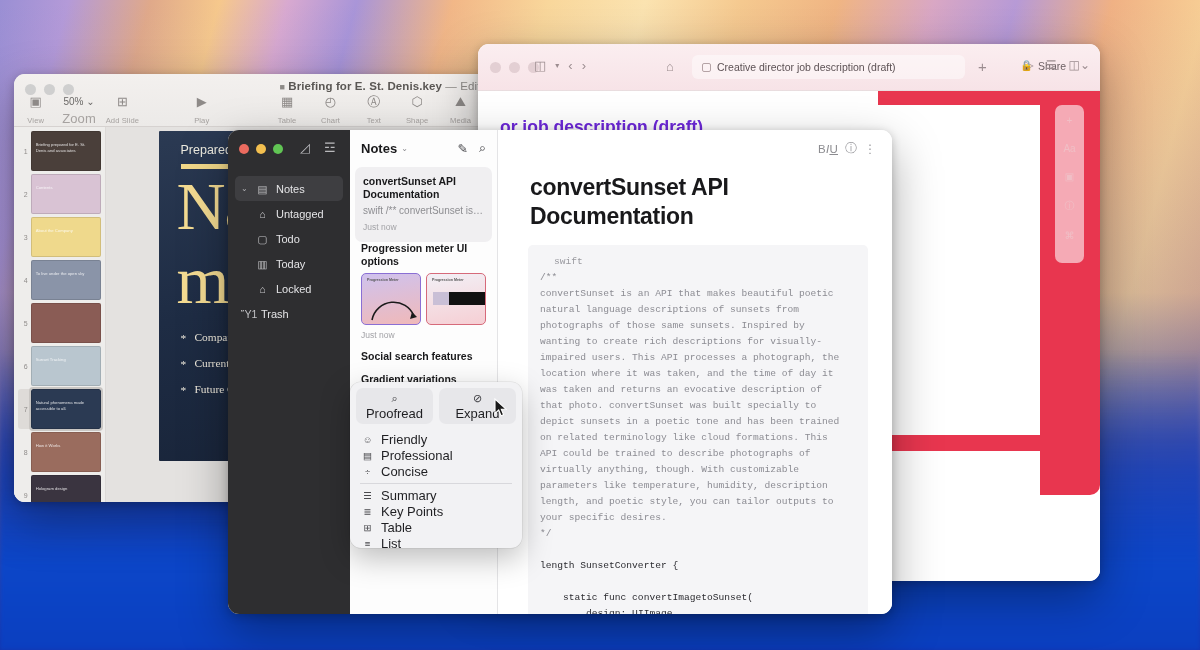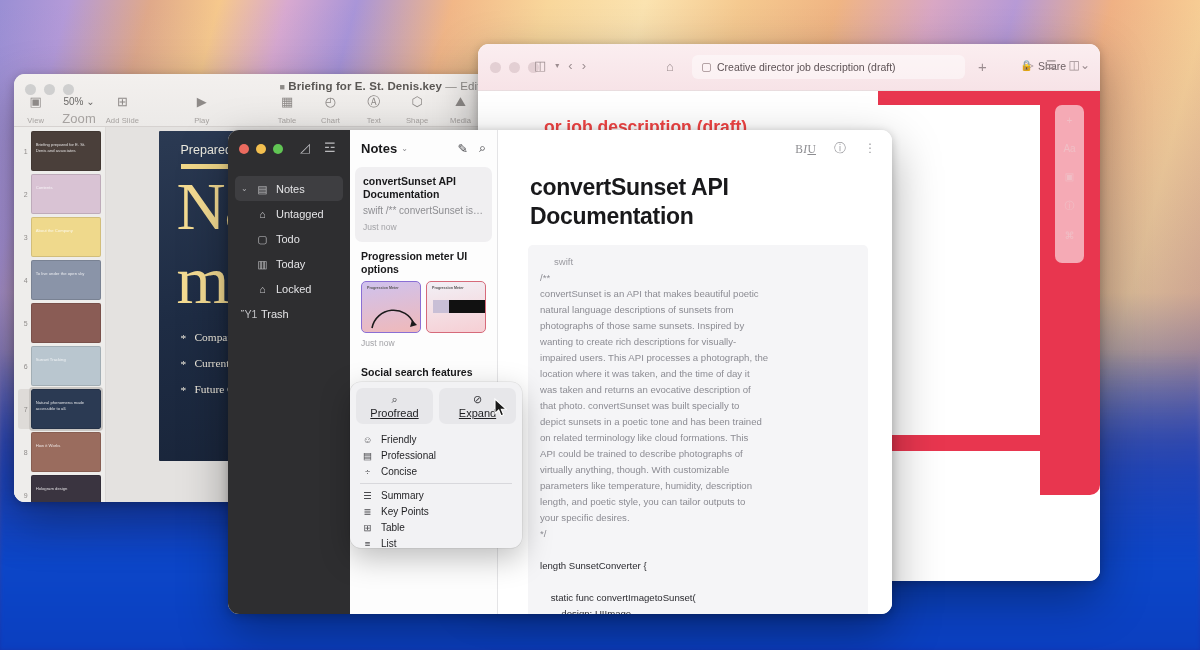--- a/index.html
+++ b/index.html
@@ -91,21 +91,21 @@
      gap: 6px; padding: 0 10px; }
   .sf-tab .fav { width: 9px; height: 9px; border: 1px solid #b5a3a6; border-radius: 2px; }
   .sf-tab .ttl { font-size: 10.5px; color: #5d5255; white-space: nowrap; overflow: hidden; }
   .sf-plus { position: absolute; left: 500px; top: 14px; font-size: 15px; color: #9c8d90; }
   .sf-share { position: absolute; left: 542px; top: 15px; display: flex; align-items: center; gap: 5px;
      font-size: 10.5px; color: #6c6063; }
   .sf-right { position: absolute; right: 10px; top: 14px; display: flex; align-items: center; gap: 12px;
      color: #9c8d90; font-size: 12px; }
   .sf-content { position: relative; height: 490px; background: #fff; overflow: hidden; }
   .sf-doc-title { position: absolute; left: 22px; top: 26px; font-size: 17.5px; font-weight: 700;
-     color: #ef4444; white-space: nowrap; margin-left: 44px; }
+     color: #6d28d9; white-space: nowrap; }
   .sf-doc-tools { position: absolute; left: 300px; top: 56px; display:flex; gap: 16px;
      color: #9a9a9e; font-size: 12px; }
   .sf-body { position: absolute; left: 20px; top: 80px; right: 160px; font-size: 11.6px;
      line-height: 19.5px; color: #2a2a2c; }
   .sf-body p { margin-bottom: 17px; }
   .sf-red { position: absolute; right: 0; top: 0; width: 222px; height: 404px;
      background: #e8364f; border-radius: 0 0 10px 0; }
   .sf-red-inner { position: absolute; right: 60px; top: 14px; width: 172px; height: 330px;
      background: #fff; border-radius: 8px 0 0 8px; }
   .sf-card2 { position: absolute; right: 60px; top: 360px; width: 172px; height: 60px;
@@ -131,64 +131,64 @@
   .nt-sb-item .chev { font-size: 8px; width: 8px; color:#b0b0b3;}
   .nt-sb-item .ic { font-size: 10.5px; width: 13px; text-align: center; color: #c3c3c6; }
   .nt-sb-item.sub { padding-left: 21px; }
 
   .nt-list { width: 148px; background: #fdfdfd; border-right: .5px solid #e4e4e6; flex-shrink: 0;
      position: relative; overflow: hidden; }
   .nt-list-hdr { height: 37px; display: flex; align-items: center; padding: 0 11px; gap: 4px; }
   .nt-list-hdr .t { font-size: 13px; font-weight: 700; color: #19191b; }
   .nt-list-hdr .cv { font-size: 8px; color: #8b8b8f; }
   .nt-list-hdr .acts { margin-left: auto; display: flex; gap: 11px; color: #4a4a4e; font-size: 12.5px; }
-  .nt-note { padding: 8px 11px 10px 11px; }
+  .nt-note { padding: 0 11px 10px 11px; }
   .nt-note.sel { background: #f0eff1; border-radius: 7px; margin: 0 5px; padding: 8px 8px 10px 8px; }
   .nt-note .h { font-size: 10.5px; font-weight: 700; color: #19191b; line-height: 13px; }
   .nt-note .p { font-size: 10px; color: #8e8e92; line-height: 13px; margin-top: 3px;
      overflow: hidden; }
   .nt-note .tm { font-size: 8.5px; color: #a3a3a7; margin-top: 5px; }
   .nt-thumbs { display: flex; gap: 5px; margin-top: 5px; }
   .nt-thumb { width: 62px; height: 52px; border-radius: 5px; border: 1.5px solid #8a6fd4;
      background: linear-gradient(170deg,#cfc2ee,#f0b9b9); position: relative; overflow: hidden; }
   .nt-thumb .lbl { position: absolute; left: 5px; top: 4px; font-size: 3.6px; color: #555;
      font-weight: 700; }
   .nt-thumb.two { border-color: #d66a7a; background: linear-gradient(170deg,#f2f0f6,#f6cfd4); }
   .nt-thumb.two .bar { position: absolute; left: 22px; top: 18px; width: 38px; height: 13px;
      background: #111; }
   .nt-thumb.two .bar2 { position: absolute; left: 6px; top: 18px; width: 16px; height: 13px;
      background: #c9bfd6; }
 
   .nt-detail { flex: 1; background: #fff; position: relative; overflow: hidden; }
   .nt-det-hdr { height: 37px; display: flex; align-items: center; justify-content: flex-end;
-     padding-right: 16px; gap: 18px; color: #9b9b9f; font-family: Liberation Serif, serif; }
+     padding-right: 16px; gap: 7px; color: #9b9b9f; }
   .nt-det-hdr .biu { font-size: 11.5px; color: #8c8c90; letter-spacing: .3px; }
   .nt-det-hdr .biu u { text-decoration: underline; }
   .nt-det-hdr .biu i { font-style: italic; }
   .nt-title { font-size: 23px; font-weight: 700; color: #19191b; line-height: 29px;
      padding: 6px 24px 0 32px; letter-spacing: -.3px; }
   .nt-code { margin: 14px 24px 0 30px; background: #f5f5f7; border-radius: 5px; padding: 9px 12px 20px 12px;
-     font-family: Liberation Sans, sans-serif; font-size: 9.6px; line-height: 16px; color: #3c3c41;
+     font-family: Liberation Mono, monospace; font-size: 9.6px; line-height: 16px; color: #3c3c41;
      white-space: pre-wrap; }
   .nt-code .lang { color: #9a9aa0; padding-left: 14px; }
   .nt-code .cmt { color: #8c8c93; }
   .nt-code .fn { color: #2b2b30; }
 
   
   #wtools { position: absolute; left: 350px; top: 382px; width: 172px; height: 166px;
      background: #f2f2f4; border-radius: 11px; z-index: 9;
      box-shadow: 0 10px 30px rgba(0,0,0,.26), 0 0 0 .5px rgba(0,0,0,.1); overflow: hidden; }
   .wt-top { display: flex; gap: 6px; padding: 6px 6px 3px 6px; }
   .wt-btn { flex: 1; height: 36px; border-radius: 7px; background: #e7e7ea;
      display: flex; flex-direction: column; align-items: center; justify-content: center; gap: 1px; }
   .wt-btn .ic { font-size: 11px; color: #3a3a3e; }
-  .wt-btn .lb { font-size: 11px; color: #1f1f22; text-decoration: underline; }
+  .wt-btn .lb { font-size: 13px; color: #1f1f22; }
   .wt-row { display: flex; align-items: center; gap: 8px; padding: 1px 12px; height: 16px; }
   .wt-row .ic { width: 11px; text-align: center; font-size: 9.5px; color: #4a4a4e; }
-  .wt-row .lb { font-size: 10px; color: #1f1f22; }
+  .wt-row .lb { font-size: 13px; color: #1f1f22; }
   .wt-sep { height: .5px; background: #d8d8dc; margin: 4px 10px; }
   #cursor { position: absolute; left: 494px; top: 398px; z-index: 20; }
 </style>
 </head>
 <body>
 
 <div id="desktop">
 
   <div class="win" id="keynote">
     <div class="kn-toolbar">

